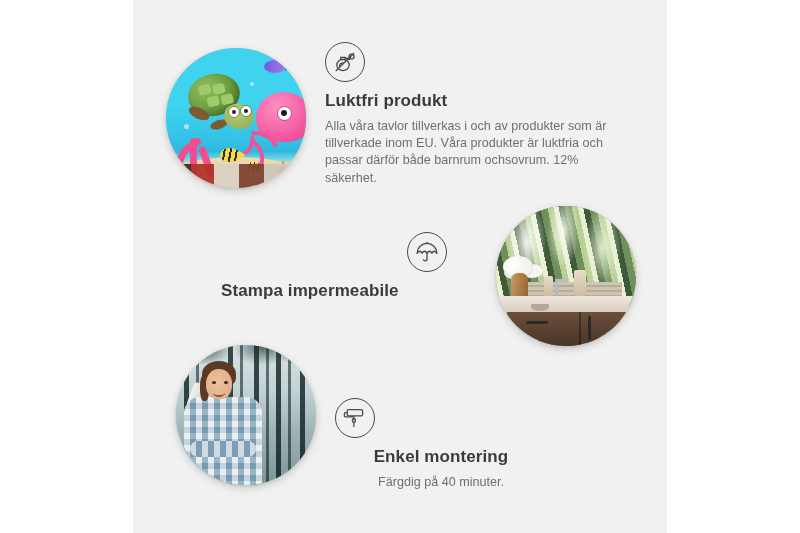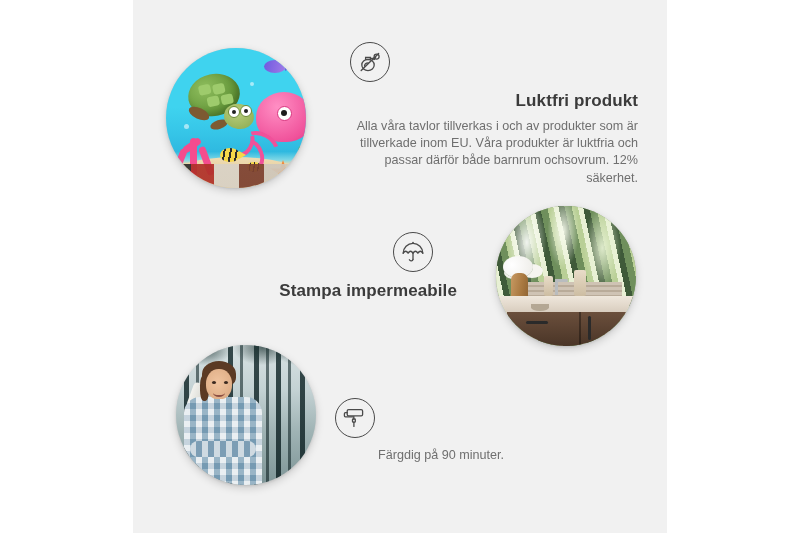--- a/index.html
+++ b/index.html
@@ -272,22 +272,22 @@
     line-height: 17.2px;
     color:#6f6f6f;
   }
   .icon-circle{
     width:40px; height:40px; border-radius:50%;
     border:1.6px solid #4a4a4a;
     display:flex; align-items:center; justify-content:center;
     box-sizing:border-box;
   }
 
-  #feat-odor { left: 350px; top: 42px; width: 288px; text-align:right; }
-  #feat-water { left: 207px; top: 232px; width: 250px; text-align:right; }
+  #feat-odor { left: 325px; top: 42px; width: 288px; text-align:left; }
+  #feat-water { left: 221px; top: 232px; width: 250px; text-align:left; }
   #feat-water .icon-wrap{ display:flex; justify-content:flex-end; padding-right:24px; }
   #feat-water p{ font-size:12.6px; }
   #feat-mount { left: 316px; top: 398px; width: 250px; text-align:center; }
   #feat-mount .icon-wrap{ display:flex; justify-content:flex-start; padding-left:19px; }
 </style>
 </head>
 <body>
 
 <div id="stage">
 
@@ -421,16 +421,17 @@
           <g fill="none" stroke="#4a4a4a" stroke-width="1.3" stroke-linecap="round" stroke-linejoin="round">
             <rect x="5.2" y="4.6" width="15.4" height="6.2" rx="1.4"></rect>
             <path d="M5.2 7.7 H3.4 a1 1 0 0 0 -1 1 v2.1 a1 1 0 0 0 1 1 h8.4"></path>
             <path d="M11.8 11.8 v2.2"></path>
             <rect x="10.5" y="14" width="2.8" height="3.2" rx="0.6"></rect>
             <path d="M11.9 17.2 v4.2"></path>
           </g>
         </svg>
       </div>
     </div>
-    <p>Färgdig på 90 minuter.</p>
+    <h2>Enkel montering</h2>
+    <p>Färgdig på 40 minuter.</p>
   </div>
 
 </div>
 
 </body></html>

